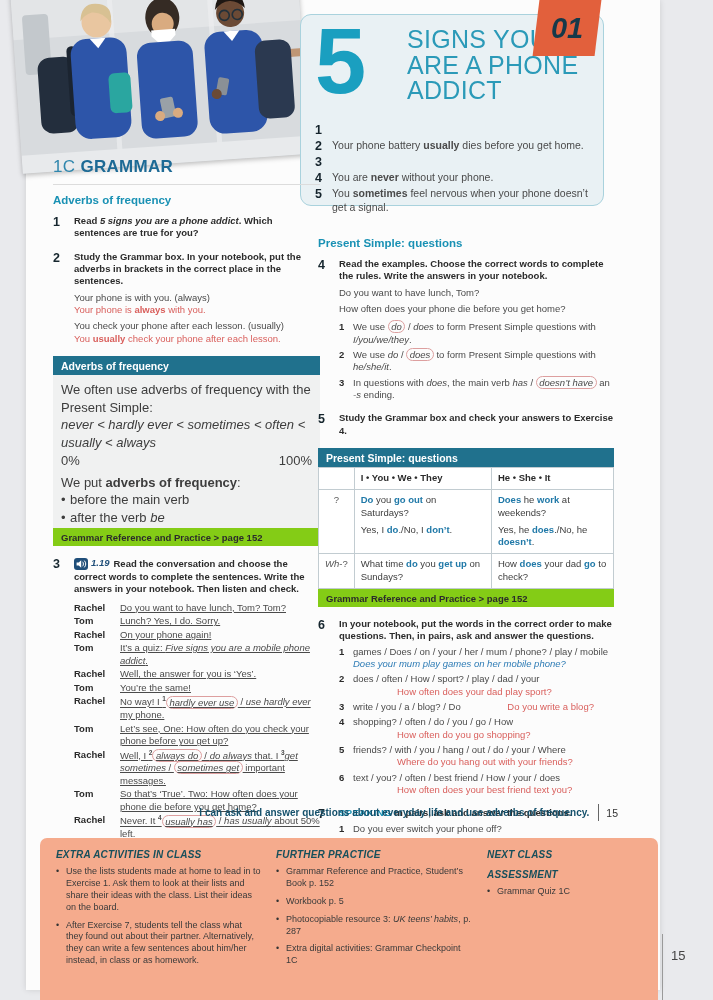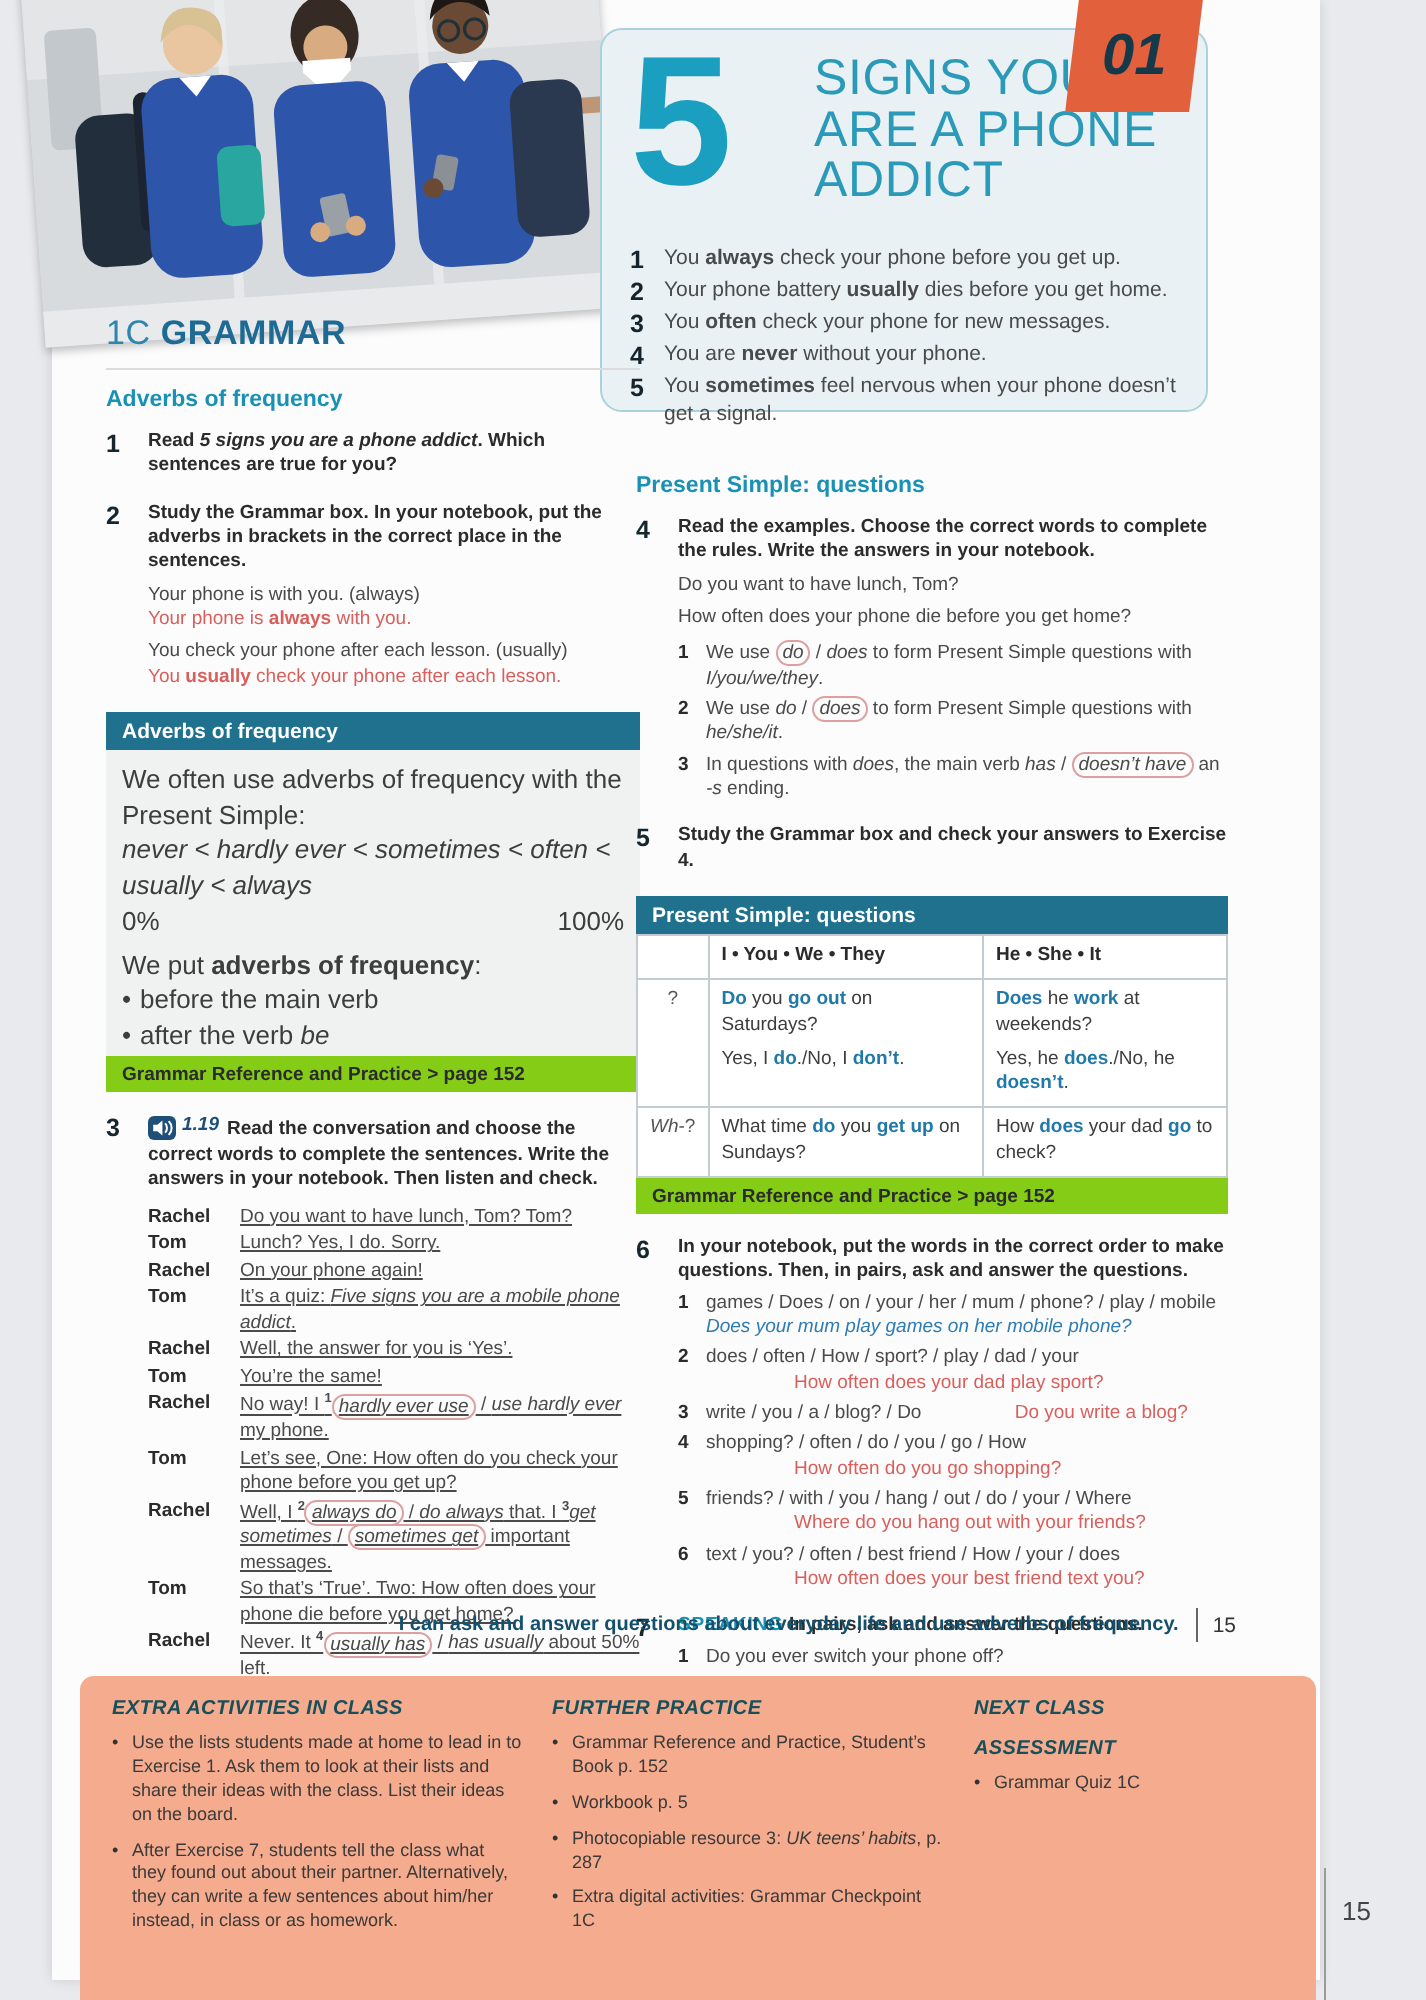--- a/index.html
+++ b/index.html
@@ -149,31 +149,29 @@
 
       <div>SIGNS YOU</div>
           <div>ARE A PHONE</div>
           <div>ADDICT</div>
         </div>
     </div>
     <div class="signs-list">
 
         <div class="signs-item">
           <span class="num">1</span>
-          <span class="txt"><span>You </span><span class="b">always</span><span> check your phone before you get up.</span></span>
         </div>
 
         <div class="signs-item">
           <span class="num">2</span>
           <span class="txt"><span>Your phone battery </span><span class="b">usually</span><span> dies before you get home.</span></span>
         </div>
 
         <div class="signs-item">
           <span class="num">3</span>
-          <span class="txt"><span>You </span><span class="b">often</span><span> check your phone for new messages.</span></span>
         </div>
 
         <div class="signs-item">
           <span class="num">4</span>
           <span class="txt"><span>You are </span><span class="b">never</span><span> without your phone.</span></span>
         </div>
 
         <div class="signs-item">
           <span class="num">5</span>
           <span class="txt"><span>You </span><span class="b">sometimes</span><span> feel nervous when your phone doesn’t get a signal.</span></span>

